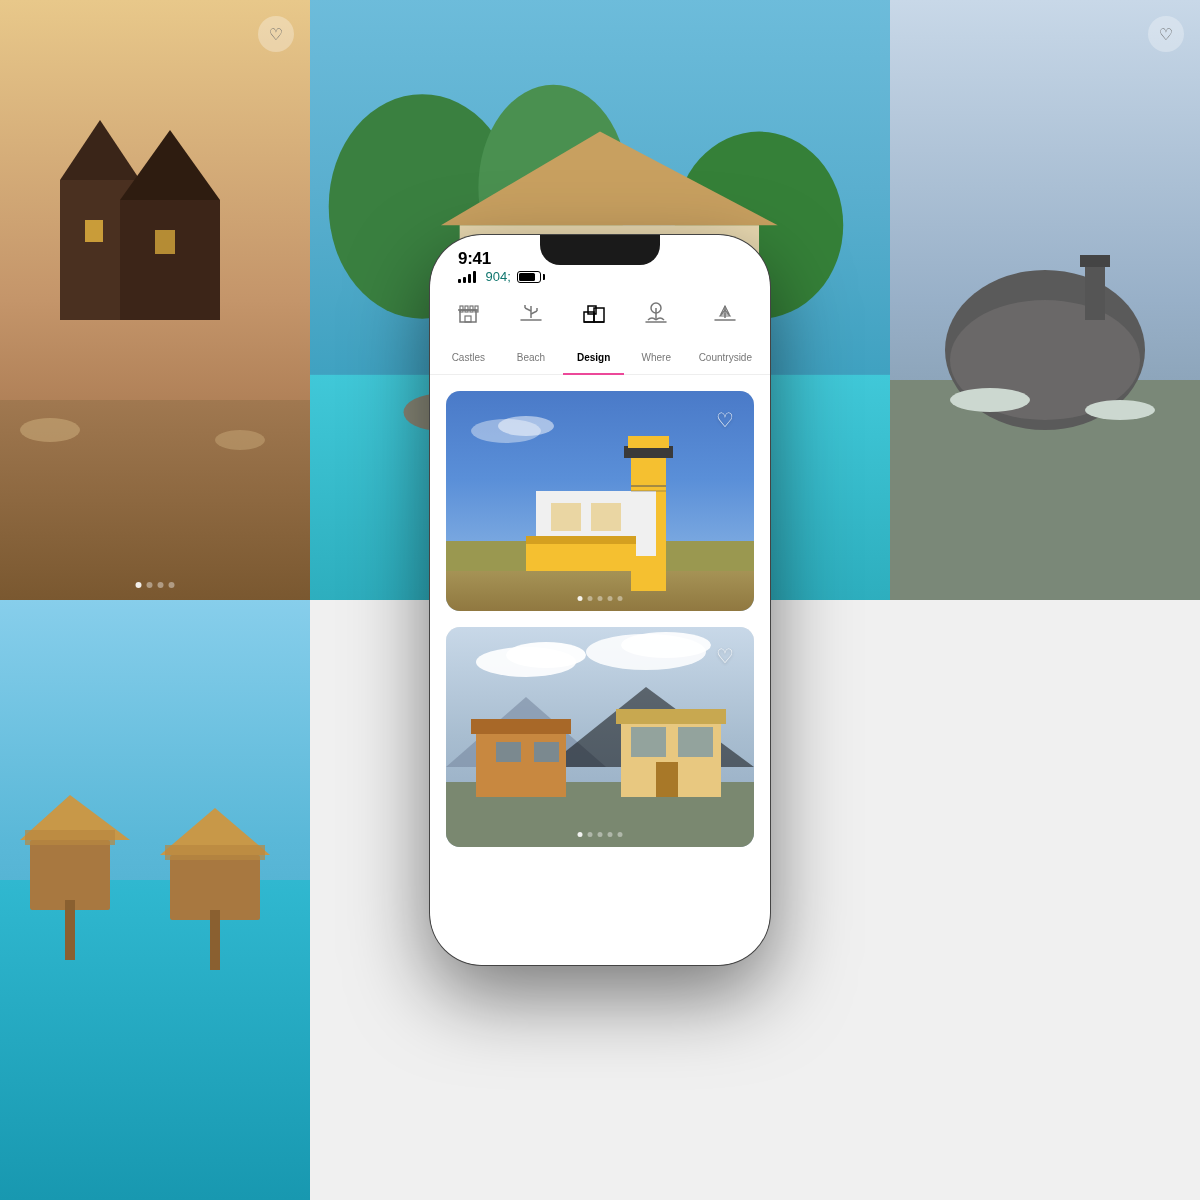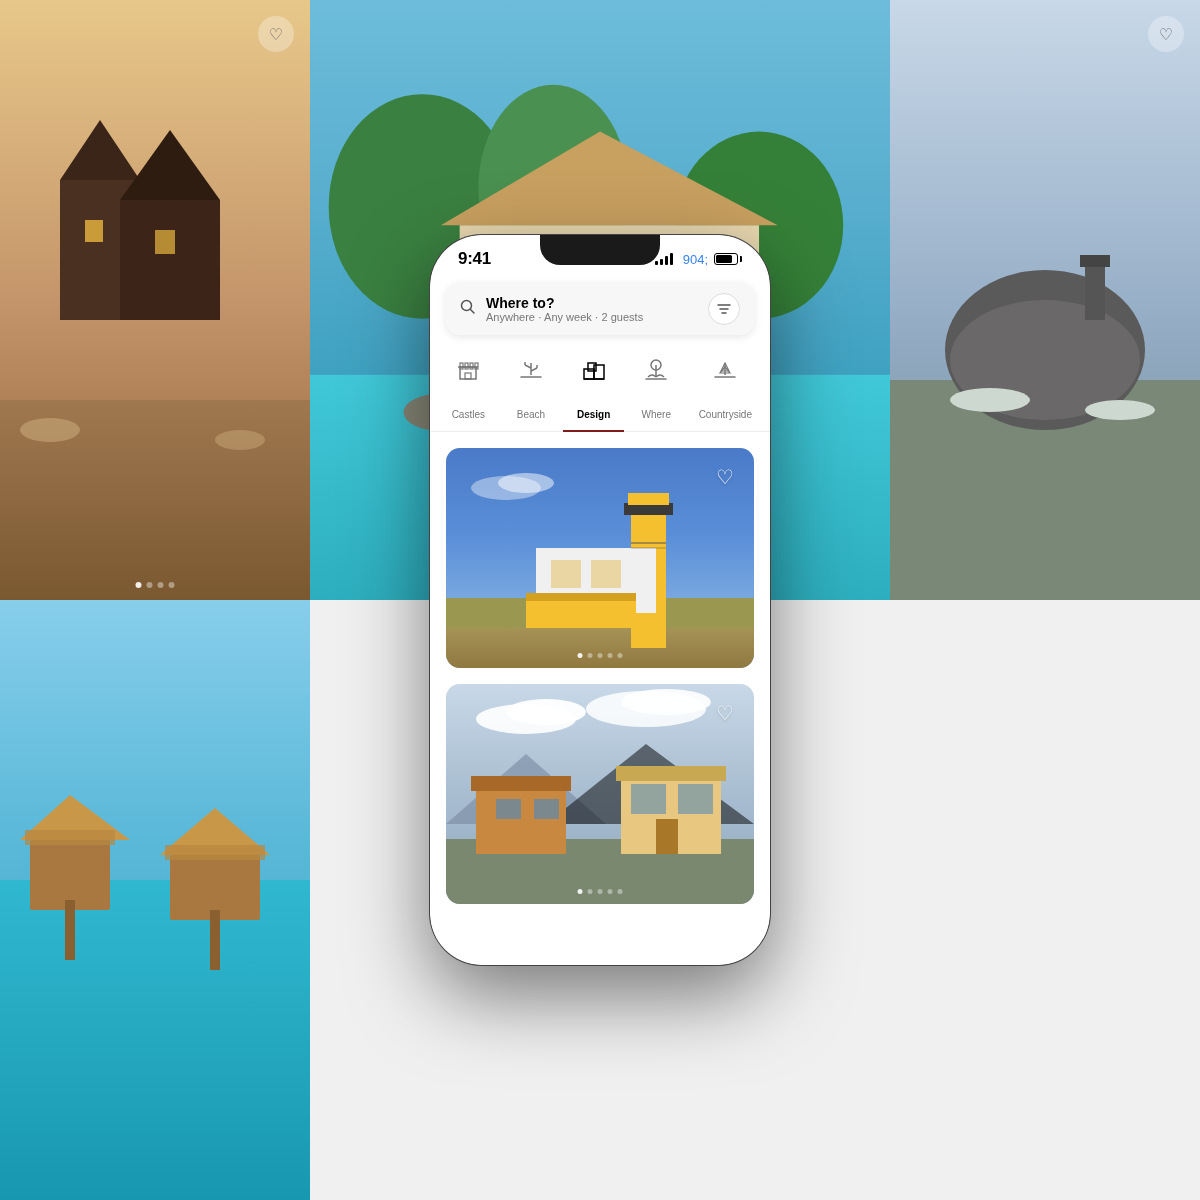--- a/index.html
+++ b/index.html
@@ -127,23 +127,23 @@
       border-radius: 50px;
       overflow: hidden;
       display: flex;
       flex-direction: column;
     }
 
     
     .status-bar {
       display: flex;
       justify-content: space-between;
-      align-items: center;
       padding: 14px 28px 6px;
       flex-shrink: 0;
+      flex-direction: column;
     }
 
     .status-time {
       font-size: 17px;
       font-weight: 600;
       color: #000;
       letter-spacing: -0.3px;
     }
 
     .status-icons {
@@ -163,21 +163,21 @@
       background: #000;
       border-radius: 1px;
     }
     .signal-bar:nth-child(1) { height: 4px; }
     .signal-bar:nth-child(2) { height: 6px; }
     .signal-bar:nth-child(3) { height: 9px; }
     .signal-bar:nth-child(4) { height: 12px; }
 
     .wifi-icon {
       font-size: 13px;
-      color: #3b82f6;
+      color: #0f766e;
     }
 
     .battery {
       display: flex;
       align-items: center;
       gap: 2px;
     }
     .battery-body {
       width: 24px;
       height: 12px;
@@ -275,21 +275,21 @@
       flex-direction: column;
       align-items: center;
       padding: 8px 10px 10px;
       cursor: pointer;
       position: relative;
       flex: 1;
       gap: 16px;
     }
 
     .category-tab.active {
-      border-bottom: 2px solid #7f1d1d;
+      border-bottom: 2px solid #ec4899;
       margin-bottom: -1px;
       text-align: right;
     }
 
     .category-icon {
       font-size: 22px;
       margin-bottom: 4px;
       color: #555;
     }
 
@@ -545,39 +545,20 @@
 904;</span>
         <div class="battery">
           <div class="battery-body">
             <div class="battery-fill"></div>
           </div>
           <div class="battery-tip"></div>
         </div>
       </div>
     </div>
 
-    <div class="search-bar">
-      <div class="search-icon-wrap">
-        <svg width="16" height="16" viewBox="0 0 16 16" fill="none">
-          <circle cx="6.5" cy="6.5" r="5" stroke="#555" stroke-width="1.5"></circle>
-          <line x1="10.5" y1="10.5" x2="14" y2="14" stroke="#555" stroke-width="1.5" stroke-linecap="round"></line>
-        </svg>
-      </div>
-      <div class="search-text-wrap">
-        <div class="search-main">Where to?</div>
-        <div class="search-sub">Anywhere · Any week · 2 guests</div>
-      </div>
-      <div class="filter-btn">
-        <svg width="16" height="16" viewBox="0 0 16 16" fill="none">
-          <line x1="2" y1="4" x2="14" y2="4" stroke="#555" stroke-width="1.5" stroke-linecap="round"></line>
-          <line x1="4" y1="8" x2="12" y2="8" stroke="#555" stroke-width="1.5" stroke-linecap="round"></line>
-          <line x1="6" y1="12" x2="10" y2="12" stroke="#555" stroke-width="1.5" stroke-linecap="round"></line>
-        </svg>
-      </div>
-    </div>
 
     <div class="category-tabs">
 
       <div class="category-tab">
         <div class="category-icon">
           <svg width="28" height="28" viewBox="0 0 28 28" fill="none">
             <rect x="6" y="12" width="16" height="12" stroke="#777" stroke-width="1.5" fill="none"></rect>
             <rect x="6" y="8" width="3" height="6" stroke="#777" stroke-width="1.2" fill="none"></rect>
             <rect x="11" y="8" width="3" height="6" stroke="#777" stroke-width="1.2" fill="none"></rect>
             <rect x="16" y="8" width="3" height="6" stroke="#777" stroke-width="1.2" fill="none"></rect>

